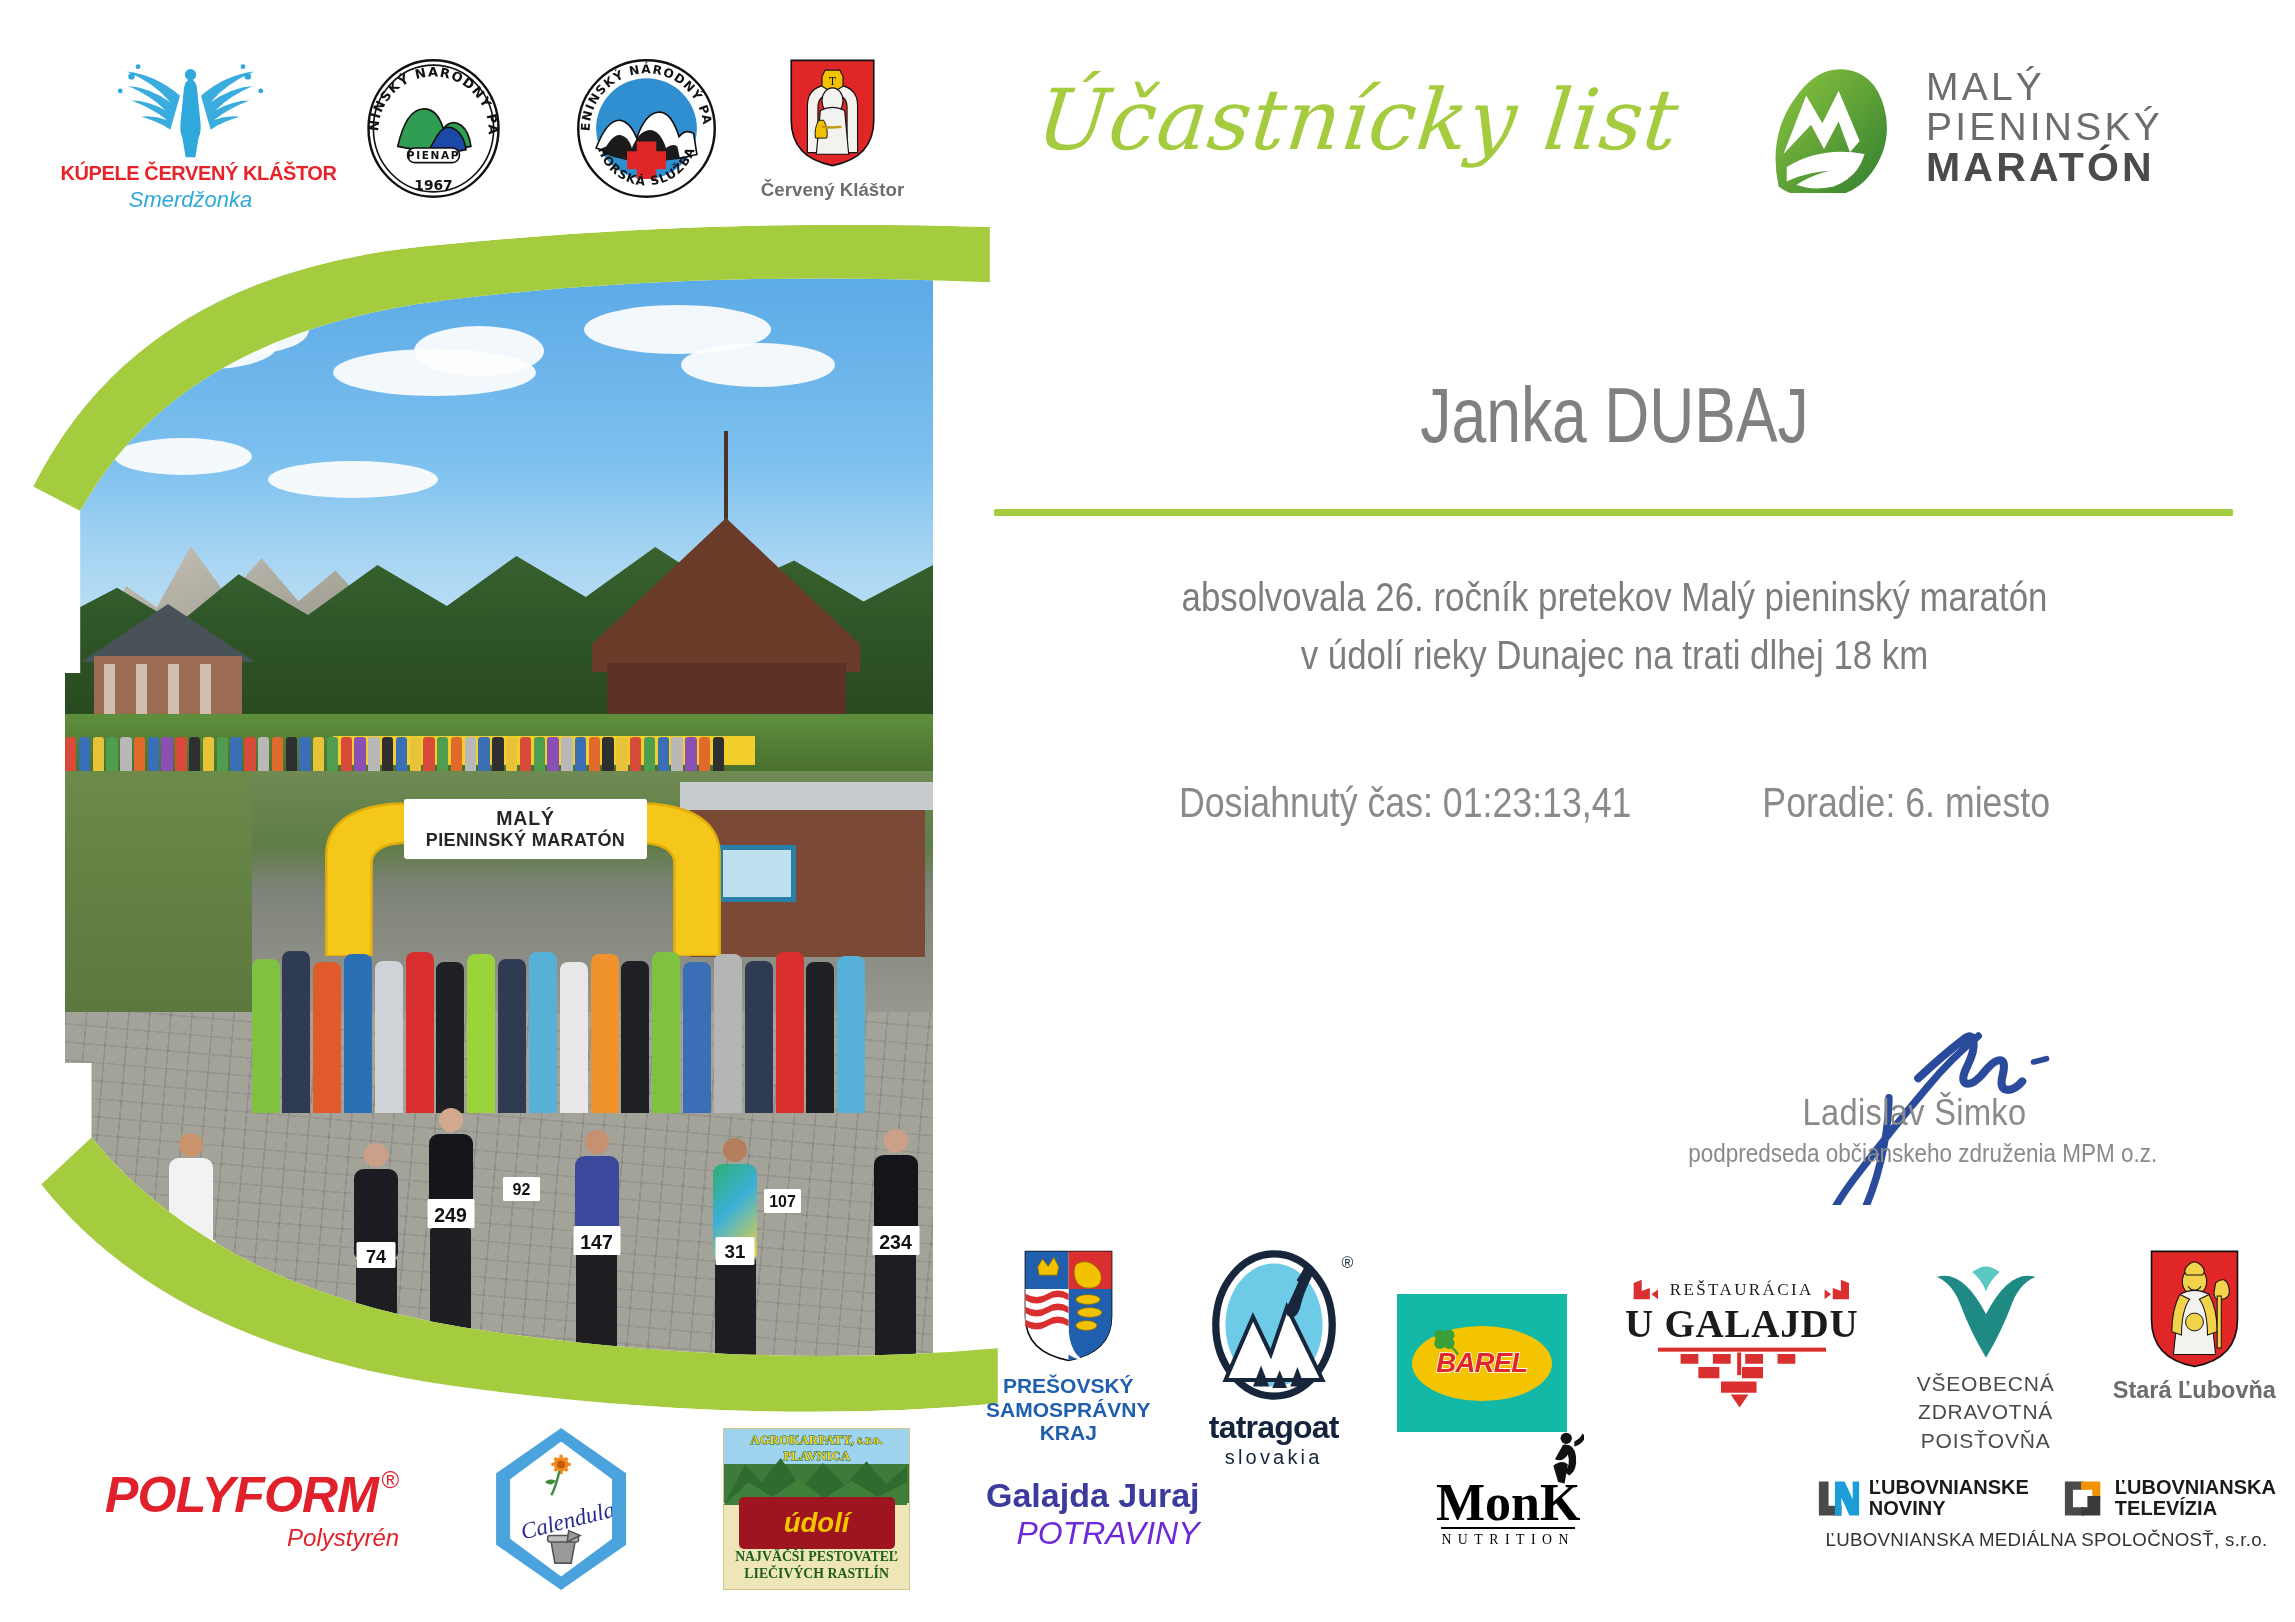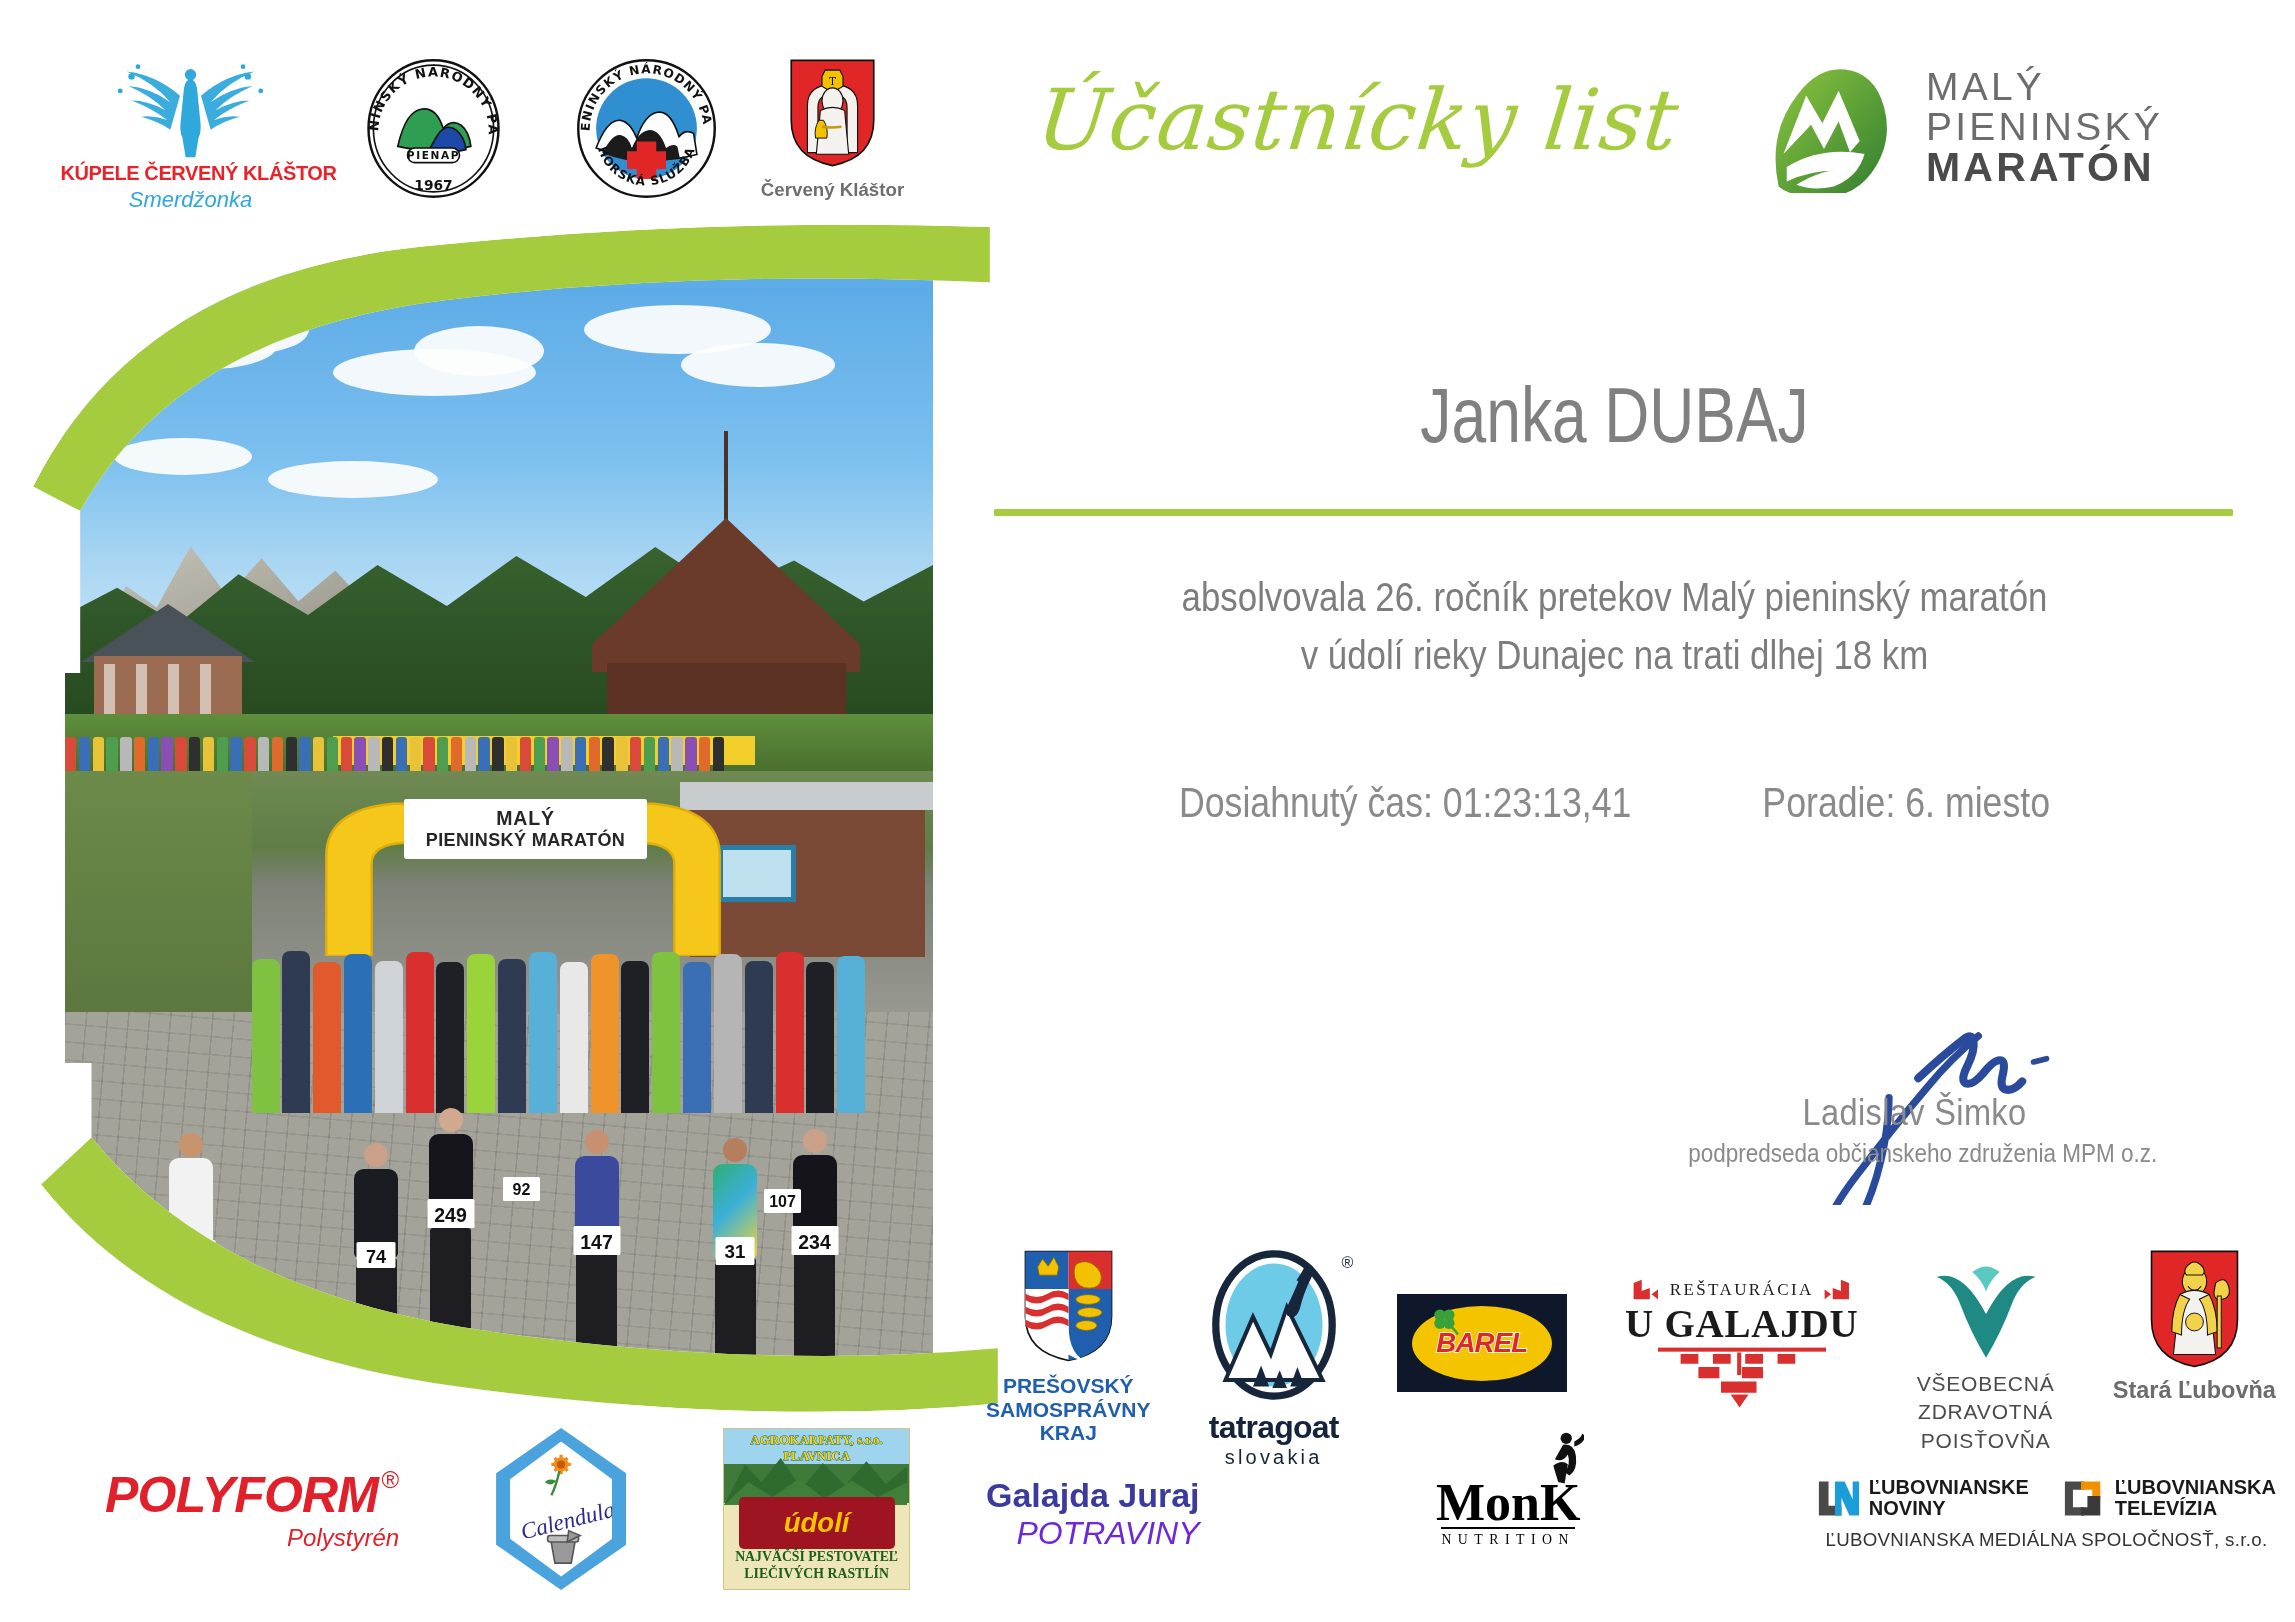--- a/index.html
+++ b/index.html
@@ -161,21 +161,21 @@
   
   .sp-row1 { position: absolute; left: 986px; top: 1249px; width: 1290px;
              display: flex; align-items: flex-start; justify-content: space-between; }
   .sp-row2 { position: absolute; left: 986px; top: 1476px; width: 1290px;
              display: flex; align-items: center; justify-content: space-between; }
   .sp { display: flex; flex-direction: column; align-items: center; }
 
   .psk-lines { color:#1f5fae; font-weight:bold; font-size:21px; line-height:1.12; text-align:center; margin-top:8px; }
   .tg-word { font-size: 32px; font-weight: bold; color:#15243a; letter-spacing:-0.8px; margin-top: 4.9px; }
   .tg-sub { font-size: 20px; color:#15243a; letter-spacing: 3.2px; }
-  .barel-box { width: 170px; height: 98px; background: #0f172a; display:flex; align-items:center; justify-content:center; }
+  .barel-box { width: 170px; height: 138px; background: #14b8a6; display:flex; align-items:center; justify-content:center; }
   .barel-ell { width: 140px; height: 75px; background: #f5c400; border-radius: 50%;
      display:flex; align-items:center; justify-content:center; position:relative; }
   .barel-txt { color:#e02626; font-weight:bold; font-style:italic; font-size:27.6px; letter-spacing:-0.8px;
      -webkit-text-stroke: 1.6px #fff; paint-order: stroke fill; }
   .gal-top { font-size:17px; letter-spacing:2.4px; color:#1b1b1b; font-family:"Liberation Serif",serif; }
   .gal-main { font-size:39px; font-weight:bold; color:#1b1b1b; font-family:"Liberation Serif",serif; letter-spacing:0.8px; }
   .vzp-lines { font-size:21px; color:#4b4b4b; line-height:1.35; text-align:center; letter-spacing:0.8px; margin-top:6.5px; }
   .sl-label { font-size:23.5px; font-weight:bold; color:#6c6c6c; margin-top:4.9px; }
   .gj-1 { font-size:34px; font-weight:bold; color:#3b3b9e; }
   .gj-2 { font-size:32px; font-weight:normal; font-style:italic; color:#6d28d9; }
@@ -468,21 +468,21 @@
             <div class="bib" style="bottom:102px;width:47px;height:29px;font-size:19.5px;padding-top:6.5px">147</div>
           </div>
 
           <div class="runner" style="left:641px;bottom:24px;width:58px">
             <div class="r-head" style="background:#b57e5c"></div>
             <div class="r-torso" style="height:94px;background:linear-gradient(135deg,#2fae6f,#3bb0d8 45%,#f2d33a)"></div>
             <div class="r-legs" style="height:122px"></div>
             <div class="bib" style="bottom:115px;width:39px;height:27.6px;font-size:18.7px;padding-top:5.7px">31</div>
           </div>
 
-          <div class="runner" style="left:721px;bottom:37px;width:57px">
+          <div class="runner" style="left:802px;bottom:37px;width:57px">
             <div class="r-head" style="background:#caa188"></div>
             <div class="r-torso" style="height:92px;background:#14141a"></div>
             <div class="r-legs" style="height:120px"></div>
             <div class="bib" style="bottom:112px;width:47px;height:29px;font-size:19.5px;padding-top:6.5px">234</div>
           </div>
 
           <div class="bib" style="left:438px;bottom:203px;width:37px;height:24px;font-size:16px;padding-top:4.9px;transform:none">92</div>
           <div class="bib" style="left:699px;bottom:191px;width:37px;height:24px;font-size:16px;padding-top:4.9px;transform:none">107</div>
         </div>
       </div>

